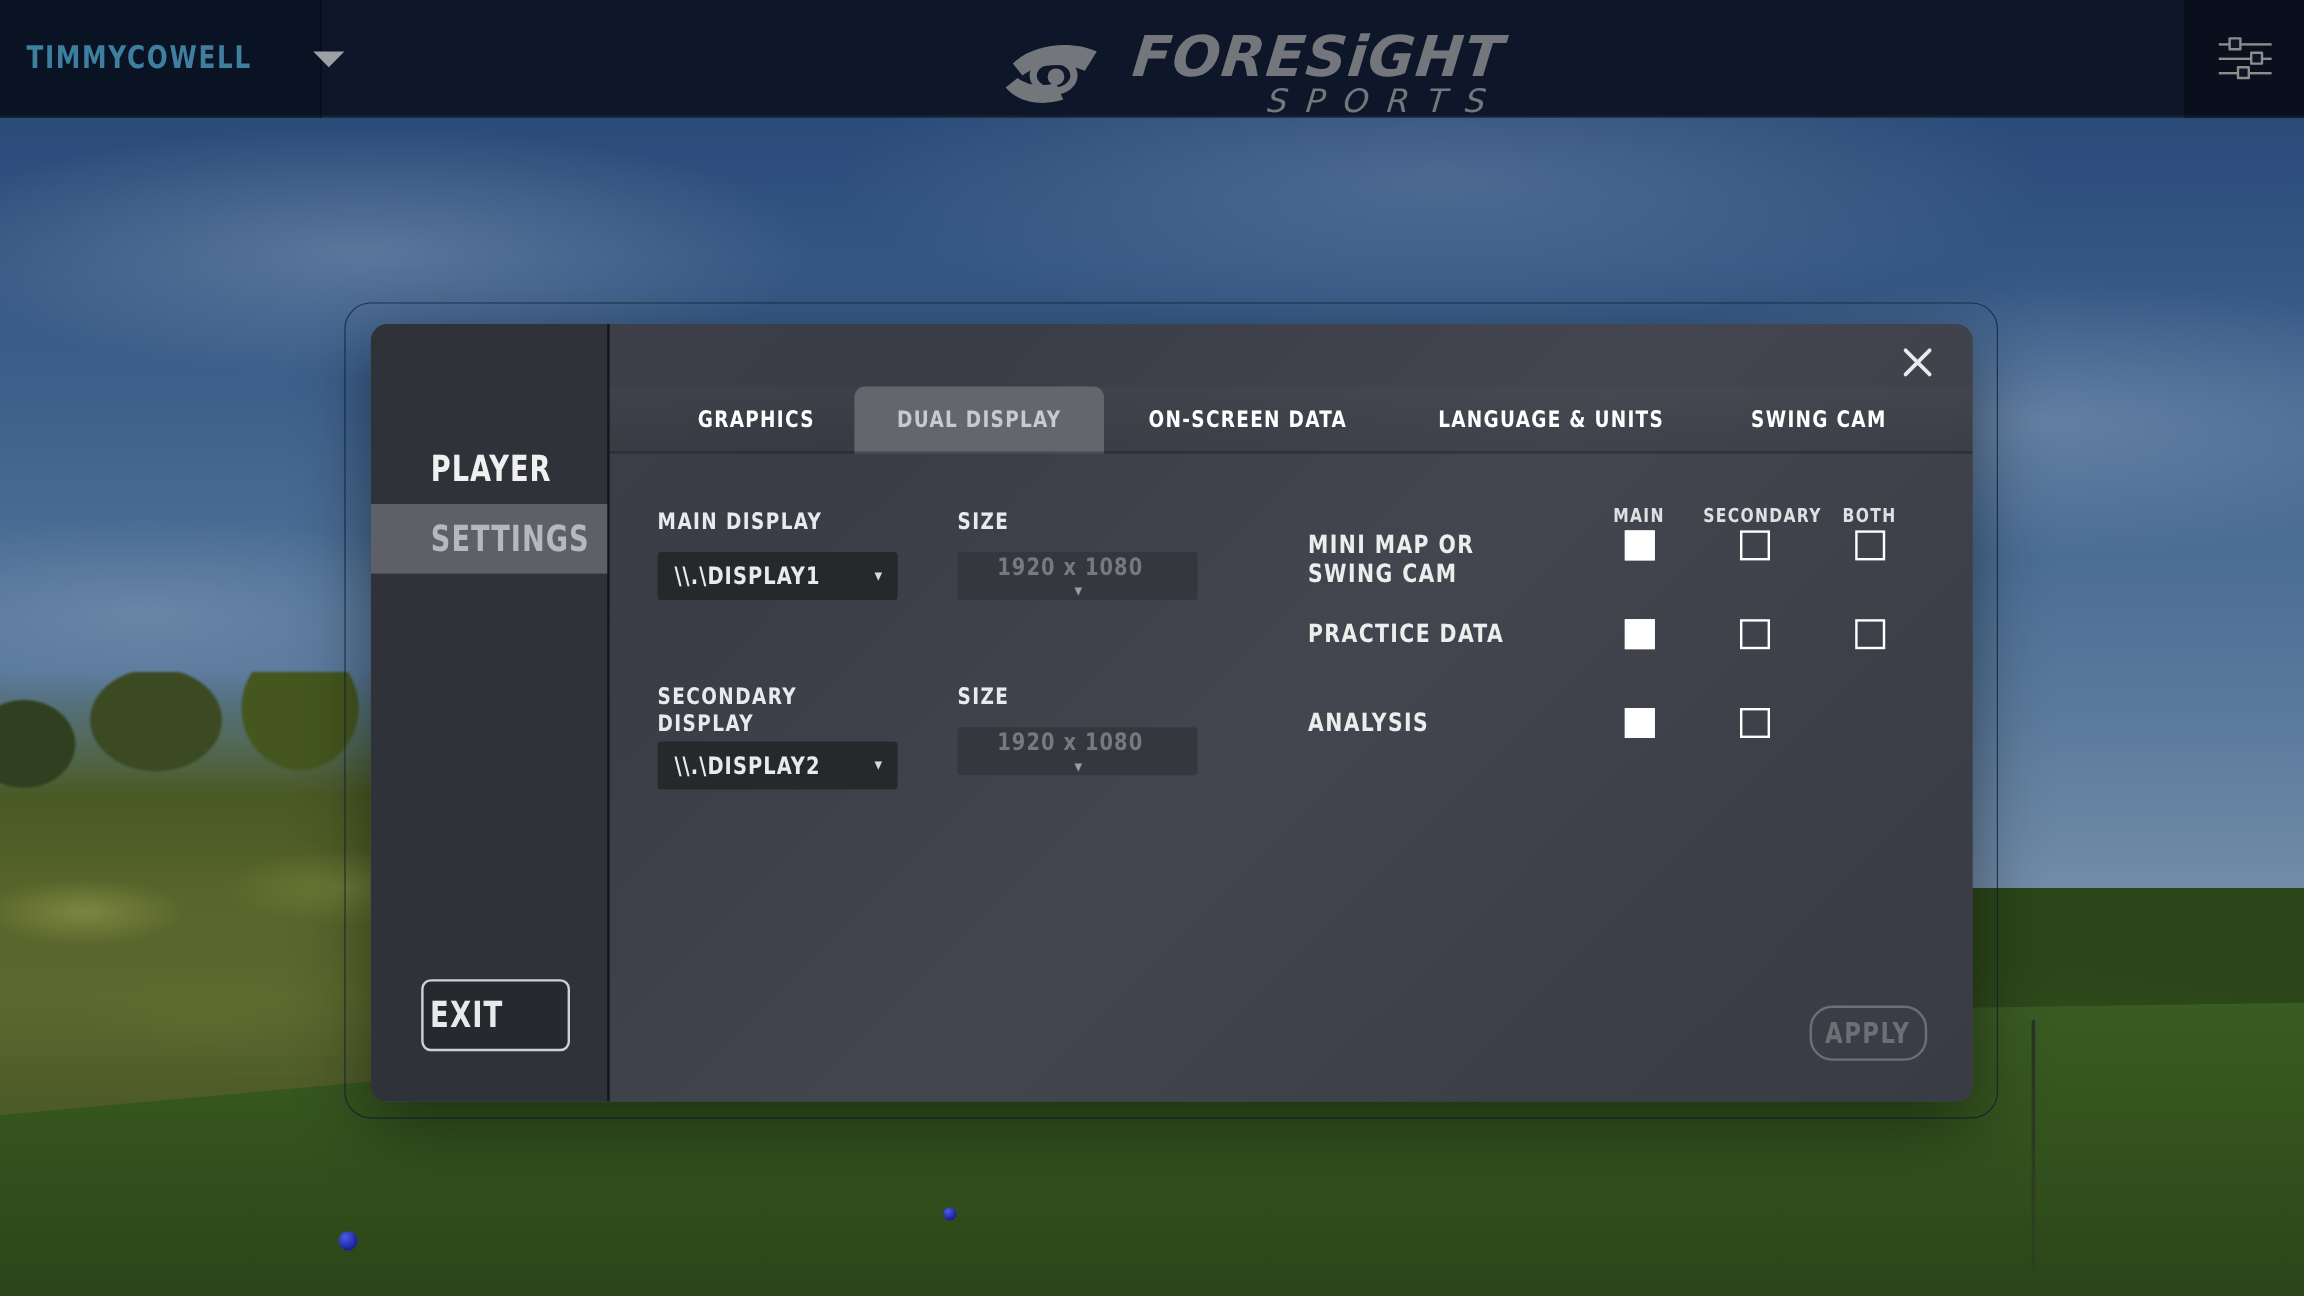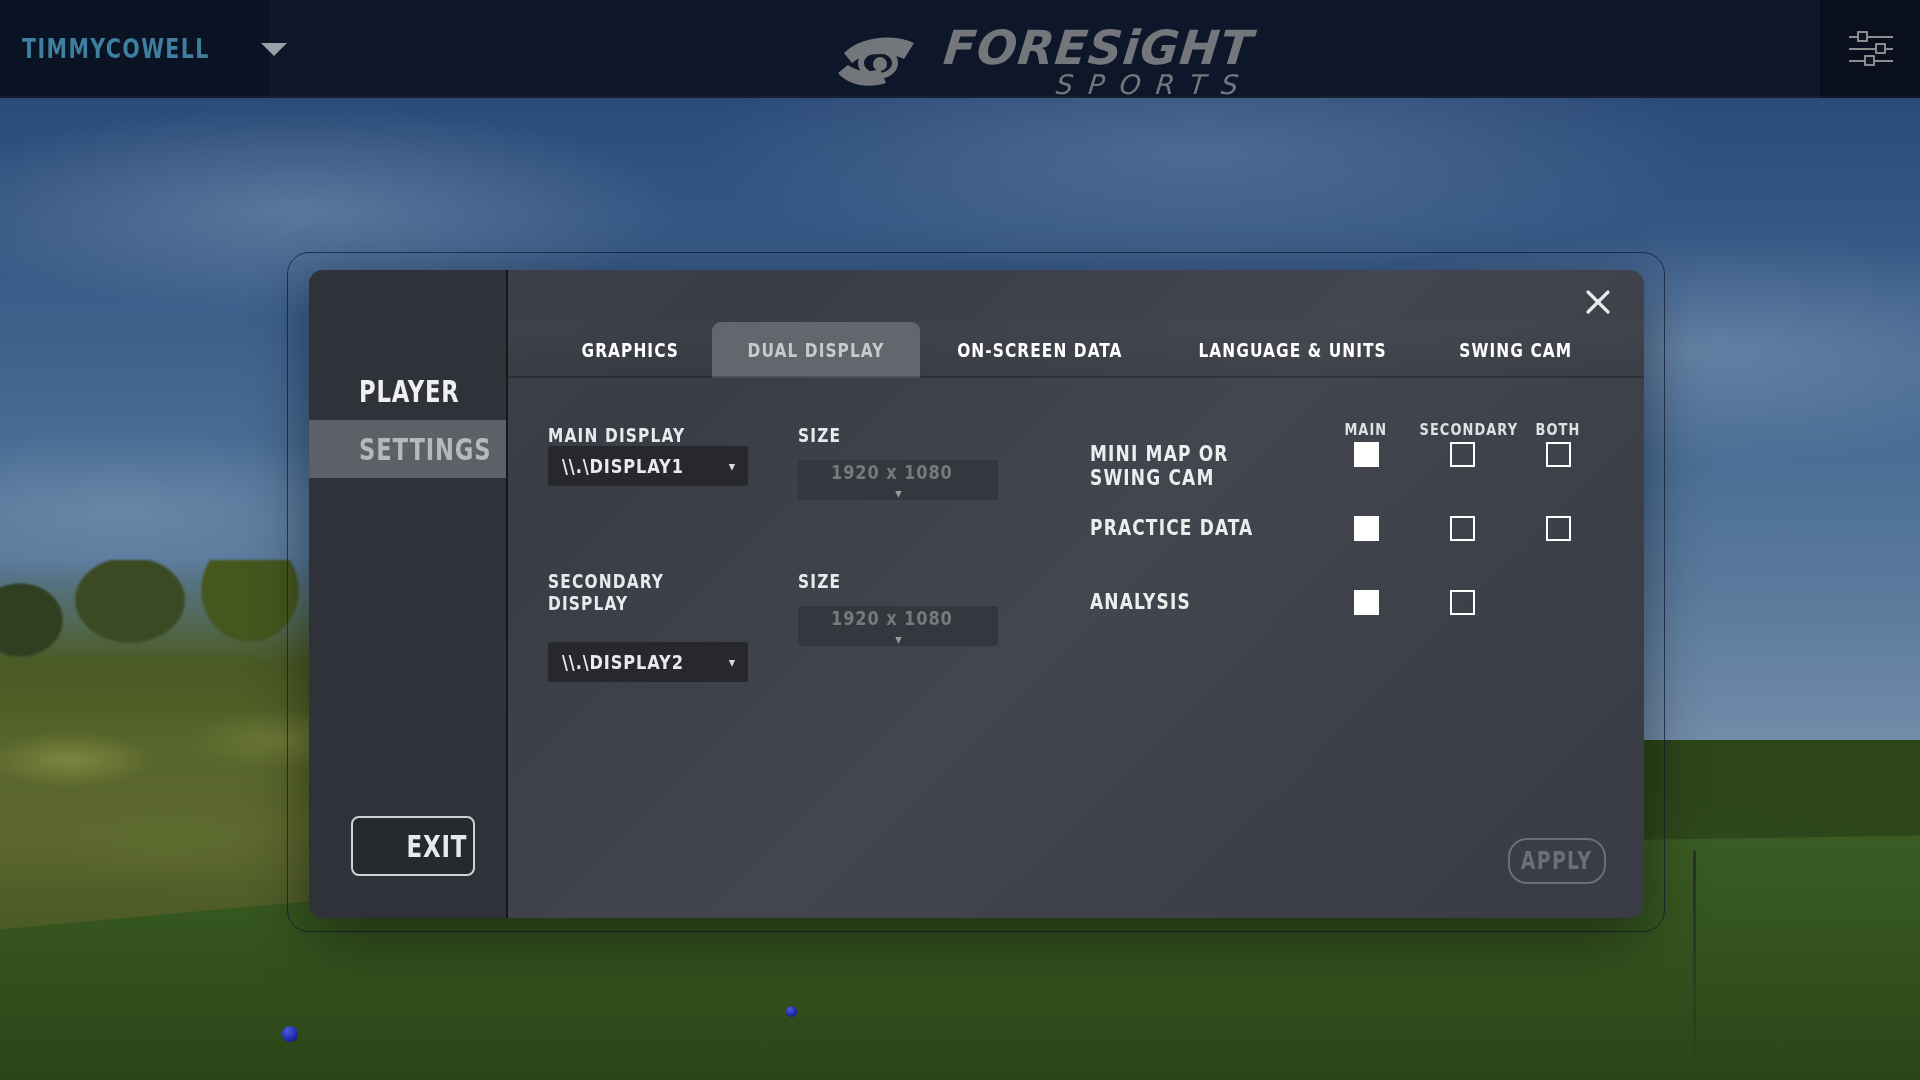--- a/index.html
+++ b/index.html
@@ -171,21 +171,21 @@
   }
   .nav-item span{ display:inline-block; transform:scaleX(.84); transform-origin:left center; }
   .nav-item.active{ background:#5d6067; color:#b6b8bc; }
   .nav-spacer{ flex:1; }
   .exit-wrap{ padding:0 0 42px 42px; }
   .btn-exit{
     width:124px; height:60px; border:2px solid #cfd1d4; border-radius:8px;
     background:rgba(0,0,0,.18); color:#e8e9ea; cursor:pointer;
     font-family:"DejaVu Sans Condensed","Liberation Sans Narrow","Liberation Sans",sans-serif;
     font-weight:bold; font-size:30px; letter-spacing:1px;
-    display:flex; align-items:center; justify-content:flex-end;
+    display:flex; align-items:center; justify-content:flex-start;
   }
   .btn-exit span{ display:inline-block; transform:scaleX(.85); }
 
   
   .content{ flex:1; position:relative; display:flex; flex-direction:column; }
   .close-row{ height:52px; position:relative; }
   .btn-close{
     position:absolute; right:26px; top:12px; width:40px; height:40px; cursor:pointer;
     display:flex; align-items:center; justify-content:center;
   }
@@ -366,42 +366,42 @@
 
     <div class="panel">
 
       <div class="grid-left">
 
         <div class="row-main">
           <div class="col-a">
             <div class="field-label">
               <span>MAIN DISPLAY</span>
             </div>
-            <div class="select" style="">
+            <div class="select" style="margin-top:14px">
               <span class="val">\\.\DISPLAY1</span>
               <span class="chev">▾</span>
             </div>
           </div>
           <div class="col-b">
             <div class="field-label">
               <span>SIZE</span>
             </div>
             <div class="select disabled" style="margin-top:14px">
               <span class="val">1920 x 1080</span>
               <span class="chev">▾</span>
             </div>
           </div>
         </div>
 
         <div class="row-sec">
           <div class="col-a">
             <div class="field-label">
               <span>SECONDARY DISPLAY</span>
             </div>
-            <div class="select" style="margin-top:28px">
+            <div class="select" style="margin-top:4px">
               <span class="val">\\.\DISPLAY2</span>
               <span class="chev">▾</span>
             </div>
           </div>
           <div class="col-b">
             <div class="field-label">
               <span>SIZE</span>
             </div>
             <div class="select disabled" style="margin-top:14px">
               <span class="val">1920 x 1080</span>

